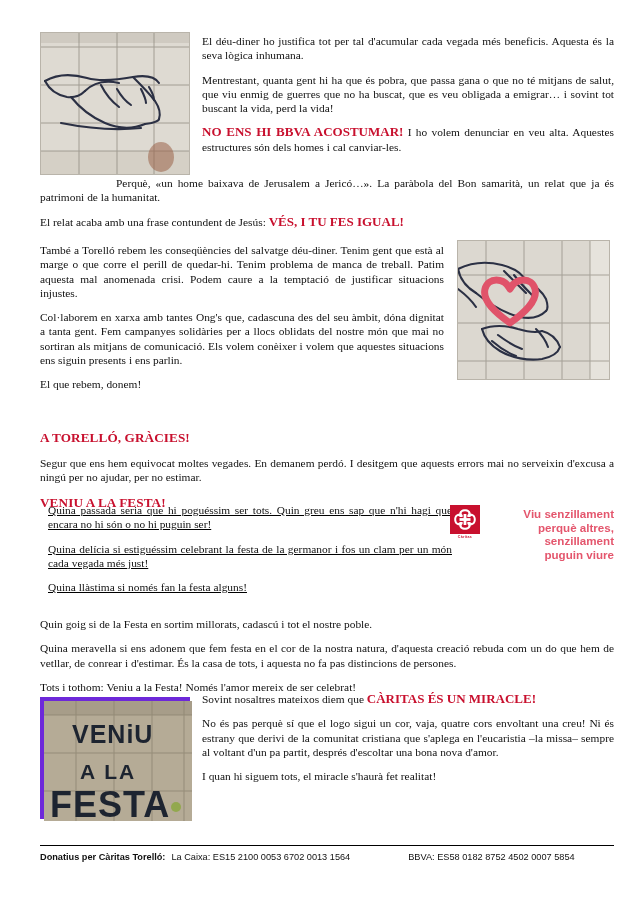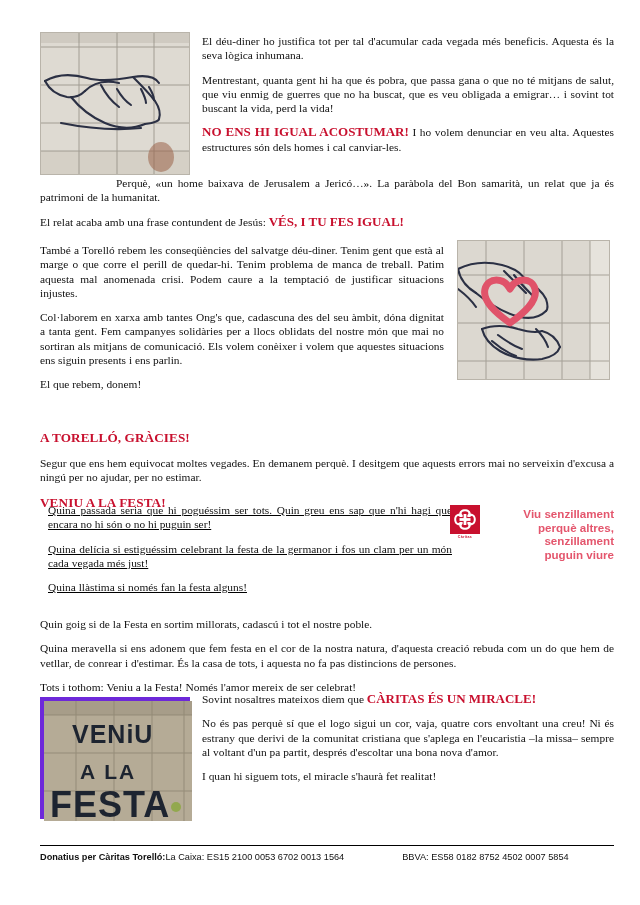--- a/index.html
+++ b/index.html
@@ -168,21 +168,21 @@
   .footer {
     position: absolute;
     left: 40px; top: 852px;
     width: 574px;
     font-family: "Liberation Sans", sans-serif;
     font-size: 9.2px;
     color: #111111;
     display: flex;
     align-items: baseline;
   }
-  .footer .lbl { font-weight: bold; }
+  .footer .lbl { font-weight: bold; margin-right: 6px; }
   .footer .acct1 { margin-right: 58px; }
 </style>
 </head>
 <body>
 
 <div class="page">
 
   <div id="img-hands-top" class="img-tiles">
     <svg width="148" height="141" viewBox="0 0 148 141" style="display:block">
       <rect x="0" y="0" width="148" height="141" fill="#dedad2"></rect>
@@ -210,21 +210,21 @@
         <path d="M108 54 C111 59, 113 63, 113 67"></path>
         <path d="M20 90 C40 94, 70 98, 100 95"></path>
       </g>
       <ellipse cx="120" cy="124" rx="13" ry="15" fill="#9a6248" opacity=".55"></ellipse>
     </svg>
   </div>
 
   <div class="text-col-right">
     <p class="para">El déu-diner ho justifica tot per tal d'acumular cada vegada més beneficis. Aquesta és la seva lògica inhumana.</p>
     <p class="para">Mentrestant, quanta gent hi ha que és pobra, que passa gana o que no té mitjans de salut, que viu enmig de guerres que no ha buscat, que es veu obligada a emigrar… i sovint tot buscant la vida, perd la vida!</p>
-    <p class="para"><span class="redinline">NO ENS HI IGUAL ACOSTUMAR!</span><span> I ho volem denunciar en veu alta. Aquestes estructures són dels homes i cal canviar-les.</span></p>
+    <p class="para"><span class="redinline">NO ENS HI BBVA ACOSTUMAR!</span><span> I ho volem denunciar en veu alta. Aquestes estructures són dels homes i cal canviar-les.</span></p>
   </div>
 
   <div class="text-full-1">
     <p class="para indent-first">Perquè, «un home baixava de Jerusalem a Jericó…». La paràbola del Bon samarità, un relat que ja és patrimoni de la humanitat.</p>
     <p class="para"><span>El relat acaba amb una frase contundent de Jesús: </span><span class="redinline">VÉS, I TU FES IGUAL!</span></p>
   </div>
 
   <div id="img-hands-heart" class="img-tiles">
     <svg width="151" height="138" viewBox="0 0 151 138" style="display:block">
       <rect x="0" y="0" width="151" height="138" fill="#dcd8d0"></rect>
@@ -258,21 +258,21 @@
   </div>
 
   <div class="text-col-left">
     <p class="para">També a Torelló rebem les conseqüències del salvatge déu-diner. Tenim gent que està al marge o que corre el perill de quedar-hi. Tenim problema de manca de treball. Patim aquesta mal anomenada crisi. Podem caure a la temptació de justificar situacions injustes.</p>
     <p class="para">Col·laborem en xarxa amb tantes Ong's que, cadascuna des del seu àmbit, dóna dignitat a tanta gent. Fem campanyes solidàries per a llocs oblidats del nostre món que mai no sortiran als mitjans de comunicació. Els volem conèixer i volem que aquestes situacions ens siguin presents i ens parlin.</p>
     <p class="para">El que rebem, donem!</p>
   </div>
 
   <div class="text-full-2">
     <p class="redhead">A TORELLÓ, GRÀCIES!</p>
-    <p class="para">Segur que ens hem equivocat moltes vegades. En demanem perquè. I desitgem que aquests errors mai no serveixin d'excusa a ningú per no ajudar, per no estimar.</p>
+    <p class="para">Segur que ens hem equivocat moltes vegades. En demanem perdó. I desitgem que aquests errors mai no serveixin d'excusa a ningú per no ajudar, per no estimar.</p>
     <p class="redhead">VENIU A LA FESTA!</p>
   </div>
 
   <div class="text-col-left-2">
     <p class="para">Quina passada seria que hi poguéssim ser tots. Quin greu ens sap que n'hi hagi que encara no hi són o no hi puguin ser!</p>
     <p class="para">Quina delícia si estiguéssim celebrant la festa de la germanor i fos un clam per un món cada vegada més just!</p>
     <p class="para">Quina llàstima si només fan la festa alguns!</p>
   </div>
 
   <div class="caritas-block">

